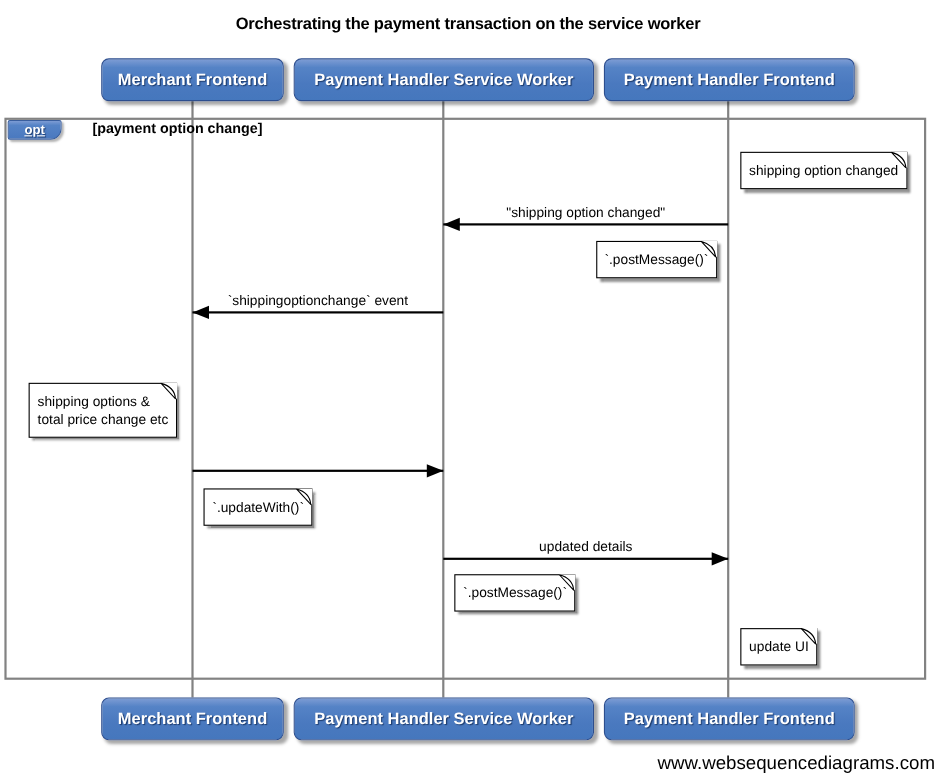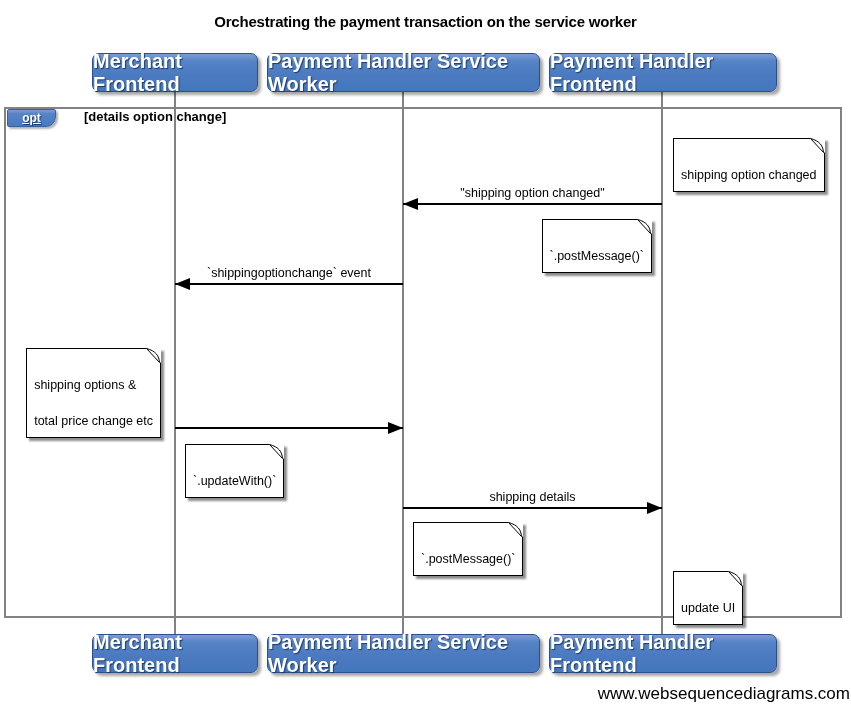--- a/index.html
+++ b/index.html
@@ -60,21 +60,21 @@
     font-weight: bold;
   }
   .actor {
     position: absolute;
     height: 39px;
     background: linear-gradient(180deg, #7d9cd4 0%, #5583c6 20%, #4a79bf 60%, #4577bd 100%);
     border: 1px solid #2d4e8e;
     border-radius: 7px;
     box-shadow: 3px 3px 3px rgba(0,0,0,0.35);
     color: #ffffff;
-    font-size: 20px;
+    font-size: 15px;
     font-weight: bold;
     text-shadow: 1px 1px 1px #1c3a6b;
     display: flex;
     align-items: center;
     justify-content: center;
     box-sizing: border-box;
   }
   .msg-line {
     position: absolute;
     height: 2px;
@@ -104,62 +104,62 @@
     line-height: 16px;
     white-space: nowrap;
     display: inline-block;
     box-sizing: border-box;
   }
   .note .fold {
     position: absolute;
     top: -1px; right: -1px;
     display: block;
   }
-  .note-line { display: block; position: relative; z-index: 1; margin-top: 20px; }
+  .note-line { display: block; position: relative; z-index: 1; }
   .footer {
     position: absolute;
     right: 1px; top: 684px;
     font-size: 17px;
   }
 </style>
 </head>
 <body>
 
 <div class="canvas">
 
   <div class="title">Orchestrating the payment transaction on the service worker</div>
 
   <div class="lifeline" style="left:174px"></div>
   <div class="lifeline" style="left:402px"></div>
   <div class="lifeline" style="left:661px"></div>
 
   <div class="fragment"></div>
   <div class="fragment-tab">opt</div>
-  <div class="guard">[details option change]</div>
+  <div class="guard">[payment option change]</div>
 
   <div class="actor" style="left:92px;top:53px;width:166px">Merchant Frontend</div>
   <div class="actor" style="left:267px;top:53px;width:273px">Payment Handler Service Worker</div>
   <div class="actor" style="left:549px;top:53px;width:228px">Payment Handler Frontend</div>
 
   <div class="actor" style="left:92px;top:634px;width:166px">Merchant Frontend</div>
   <div class="actor" style="left:267px;top:634px;width:273px">Payment Handler Service Worker</div>
   <div class="actor" style="left:549px;top:634px;width:228px">Payment Handler Frontend</div>
 
   <div class="msg-label" style="left:403px;top:186px;width:259px">"shipping option changed"</div>
   <div class="msg-line" style="left:403px;top:203px;width:259px"></div>
   <div class="arrowhead left" style="left:403px;top:198px"></div>
 
   <div class="msg-label" style="left:175px;top:266px;width:228px">`shippingoptionchange` event</div>
   <div class="msg-line" style="left:175px;top:283px;width:228px"></div>
   <div class="arrowhead left" style="left:175px;top:278px"></div>
 
   <div class="msg-line" style="left:175px;top:427px;width:228px"></div>
   <div class="arrowhead right" style="left:388px;top:422px"></div>
 
-  <div class="msg-label" style="left:403px;top:490px;width:259px">shipping details</div>
+  <div class="msg-label" style="left:403px;top:490px;width:259px">updated details</div>
   <div class="msg-line" style="left:403px;top:507px;width:259px"></div>
   <div class="arrowhead right" style="left:647px;top:502px"></div>
 
   <div class="note" style="left:673px;top:138px">
     <svg class="fold" width="15" height="15" viewBox="0 0 15 15">
       <path d="M0,0 L15,0 L15,15 Z" fill="#ffffff"></path>
       <path d="M0.5,0.5 L13.5,14.5 C13,8 10,3 0.5,0.5 Z" fill="#ffffff" stroke="#000000" stroke-width="1"></path>
     </svg>
     <span class="note-line">shipping option changed</span>
   </div>

